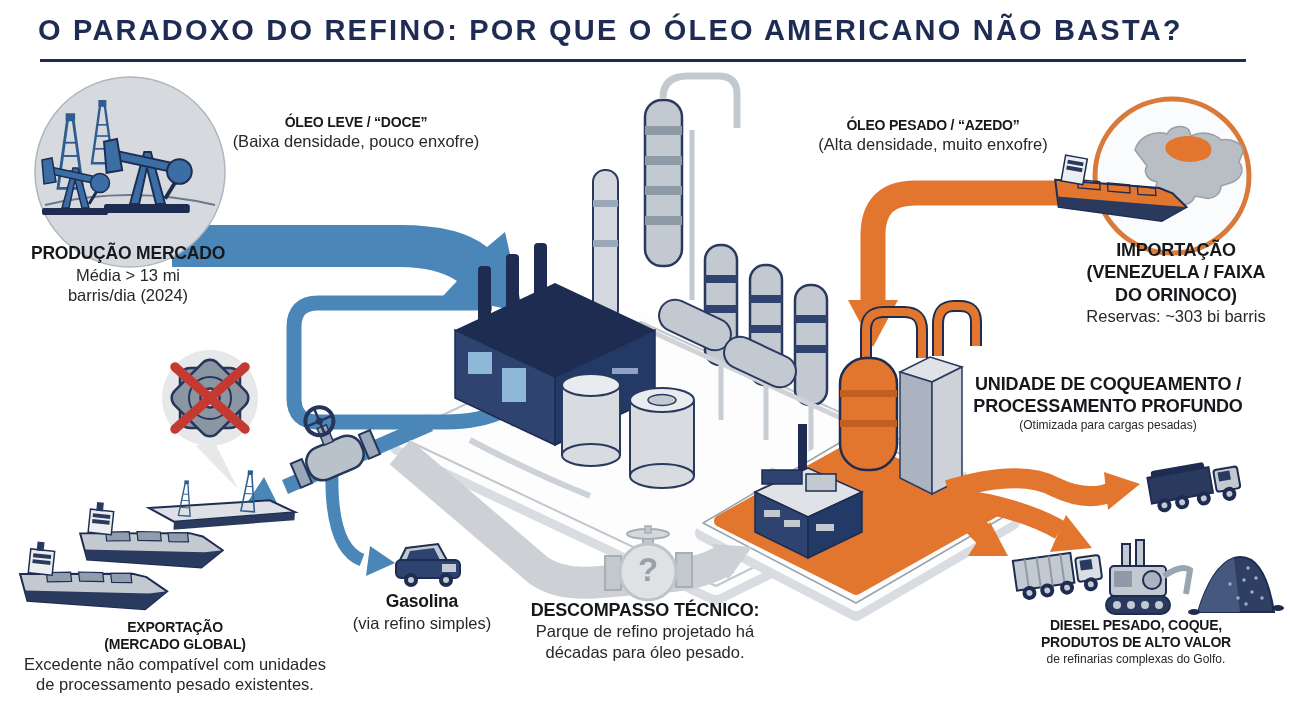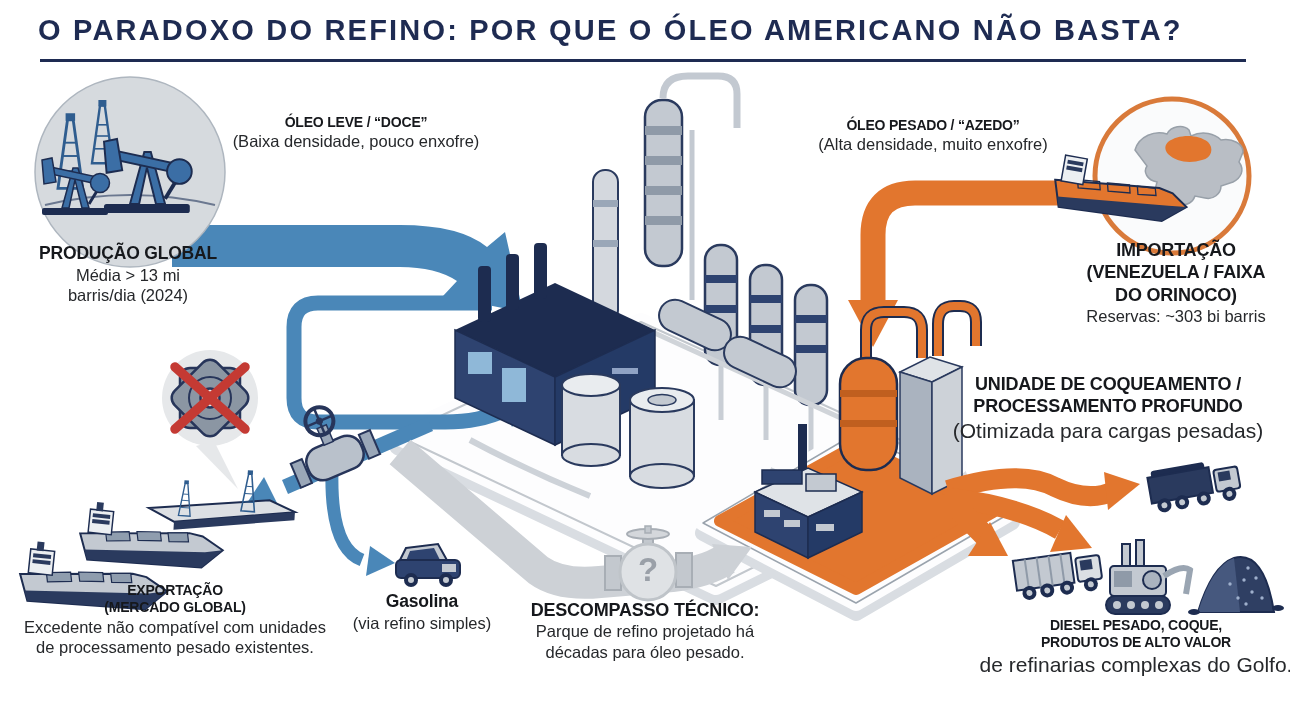--- a/index.html
+++ b/index.html
@@ -12,21 +12,21 @@
   .stage svg{position:absolute;left:0;top:0;}
   .title{position:absolute;left:38px;top:14px;font-size:29px;font-weight:800;
          letter-spacing:2.2px;color:var(--navy);white-space:nowrap;}
   .rule{position:absolute;left:40px;top:59px;width:1206px;height:3px;background:var(--navy);}
   .txt{position:absolute;transform:translateX(-50%);text-align:center;white-space:nowrap;
        color:var(--ink2);line-height:1.24;}
   .h19{font-size:14px;font-weight:700;color:var(--ink);letter-spacing:-0.2px;}
   .h18{font-size:18px;font-weight:700;color:var(--ink);letter-spacing:-0.2px;}
   .h17{font-size:17.5px;font-weight:700;color:var(--ink);letter-spacing:-0.2px;}
   .r16{font-size:16.5px;}
-  .r15{font-size:21px;}
+  .r15{font-size:12px;}
   .credit{position:absolute;left:645px;top:724px;transform:translateX(-50%);
           font-size:17px;color:var(--ink2);}
   .qmark{position:absolute;left:648px;top:551px;transform:translateX(-50%);
          font-size:33px;font-weight:700;color:#9aa0a8;}
 </style>
 </head>
 <body>
 
 <div class="stage">
 
@@ -321,21 +321,21 @@
 
   <div class="title">O PARADOXO DO REFINO: POR QUE O ÓLEO AMERICANO NÃO BASTA?</div>
   <div class="rule"></div>
 
   <div class="txt" style="left:356px;top:114px;">
     <div class="h19">ÓLEO LEVE / “DOCE”</div>
     <div class="r16">(Baixa densidade, pouco enxofre)</div>
   </div>
 
   <div class="txt" style="left:128px;top:243px;">
-    <div class="h17">PRODUÇÃO GLOBAL</div>
+    <div class="h17">PRODUÇÃO MERCADO</div>
     <div class="r16">Média &gt; 13 mi</div>
     <div class="r16">barris/dia (2024)</div>
   </div>
 
   <div class="txt" style="left:933px;top:117px;">
     <div class="h19">ÓLEO PESADO / “AZEDO”</div>
     <div class="r16">(Alta densidade, muito enxofre)</div>
   </div>
 
   <div class="txt" style="left:1176px;top:239px;">
@@ -344,21 +344,21 @@
     <div class="h18">DO ORINOCO)</div>
     <div class="r16">Reservas: ~303 bi barris</div>
   </div>
 
   <div class="txt" style="left:1108px;top:373px;">
     <div class="h18">UNIDADE DE COQUEAMENTO /</div>
     <div class="h18">PROCESSAMENTO PROFUNDO</div>
     <div class="r15">(Otimizada para cargas pesadas)</div>
   </div>
 
-  <div class="txt" style="left:175px;top:582px;">
+  <div class="txt" style="left:175px;top:619px;">
     <div class="h19">EXPORTAÇÃO</div>
     <div class="h19">(MERCADO GLOBAL)</div>
     <div class="r16">Excedente não compatível com unidades</div>
     <div class="r16">de processamento pesado existentes.</div>
   </div>
 
   <div class="txt" style="left:422px;top:591px;">
     <div class="h17">Gasolina</div>
     <div class="r16">(via refino simples)</div>
   </div>

